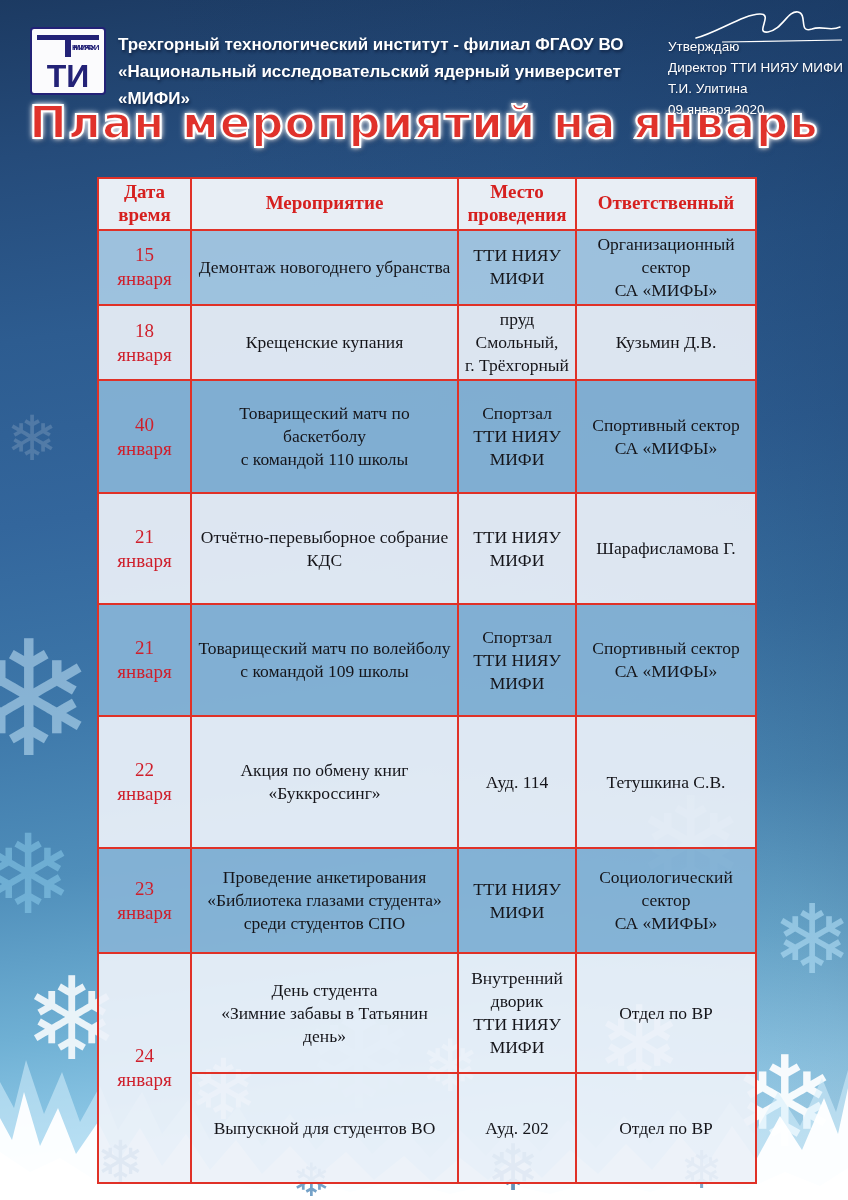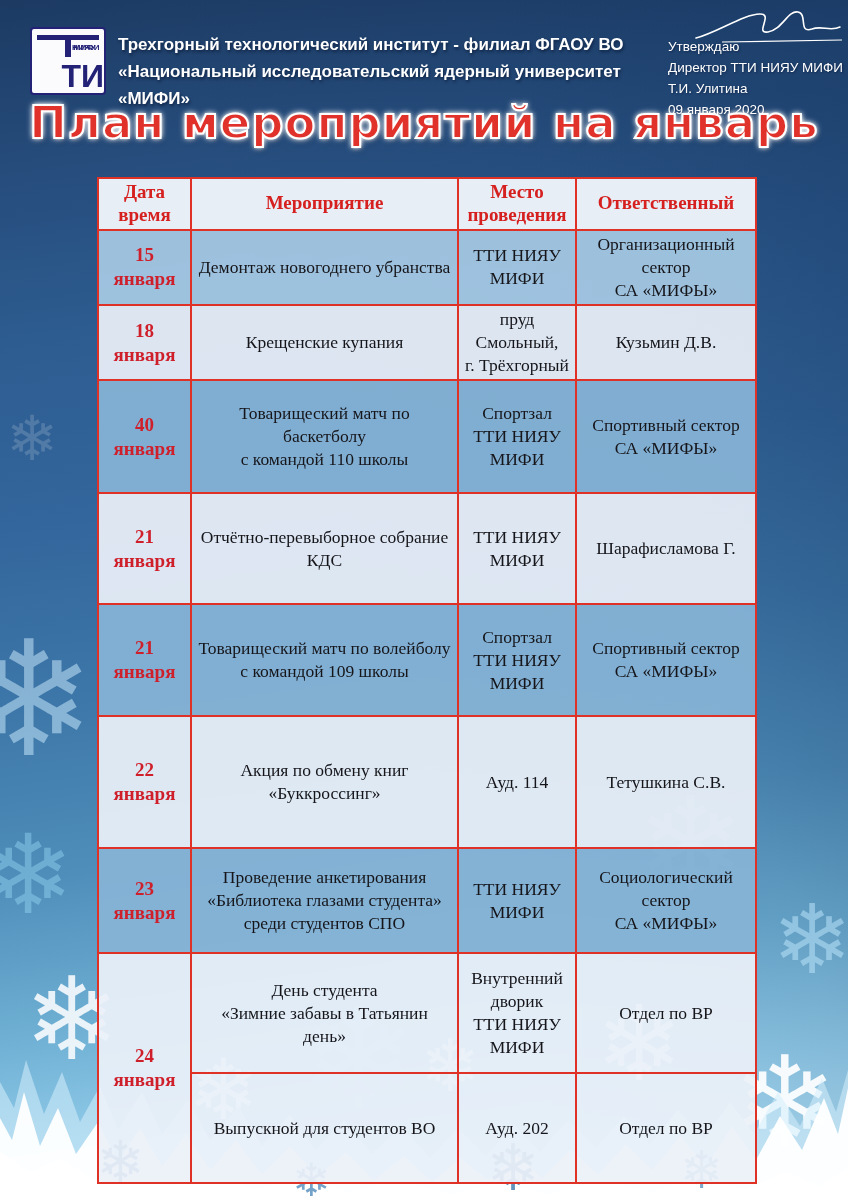--- a/index.html
+++ b/index.html
@@ -22,21 +22,21 @@
     background:#fbfbfd; border:2px solid #232277; border-radius:4px;
   }
   .logo-bar { position:absolute; left:5px; right:5px; top:6px; height:5px; background:#232277; }
   .logo-stem { position:absolute; left:50%; top:6px; width:6px; height:22px; margin-left:-3px; background:#232277; }
   .logo-small {
     position:absolute; top:14px; font-family:"Liberation Sans", sans-serif;
     font-size:8px; font-weight:bold; color:#232277; letter-spacing:0.4px;
   }
   .logo-small.left { left:4px;margin-left:36px; } .logo-small.right { right:4px; }
   .logo-big {
-    position:absolute; bottom:1px; width:100%; text-align:right;
+    position:absolute; bottom:1px; width:100%; text-align:center;
     font-family:"Liberation Sans", sans-serif; font-weight:bold;
     font-size:32px; color:#232277; line-height:1;
   }
   .inst {
     position:absolute; left:118px; right:186px; top:31px; z-index:3; text-align:left;
     color:#ffffff; font-family:"Liberation Sans", sans-serif; font-weight:bold;
     font-size:17px; line-height:1.6; text-shadow:1px 2px 3px rgba(8,20,48,0.65);
   }
   .approval {
     position:absolute; left:668px; top:37px; width:178px; z-index:3;
@@ -56,21 +56,21 @@
   .events { position:absolute; left:97px; top:177px; z-index:2; border-collapse:collapse; table-layout:fixed; }
   .events th, .events td {
     border:2px solid #e03127; text-align:center; vertical-align:middle;
     white-space:pre-line; padding:2px 6px; box-sizing:border-box;
   }
   .events th {
     background:rgba(240,245,250,0.96); color:#d6201f;
     font-size:19px; font-weight:bold; line-height:1.2;
   }
   .events td { font-size:17.5px; color:#15151a; line-height:1.32; }
-  .events td.date { color:#cf1f2b; font-weight:bold; font-size:19px; line-height:1.25; }
+  .events td.date { color:#cf1f2b; font-weight:normal; font-size:19px; line-height:1.25; }
   tr.light  td { background:rgba(235,241,248,0.92); }
   tr.blue   td { background:rgba(134,180,214,0.93); }
   tr.bluelt td { background:rgba(170,205,231,0.90); }
 </style>
 </head>
 <body>
 
 <div class="page">
 
   <div class="decor">

